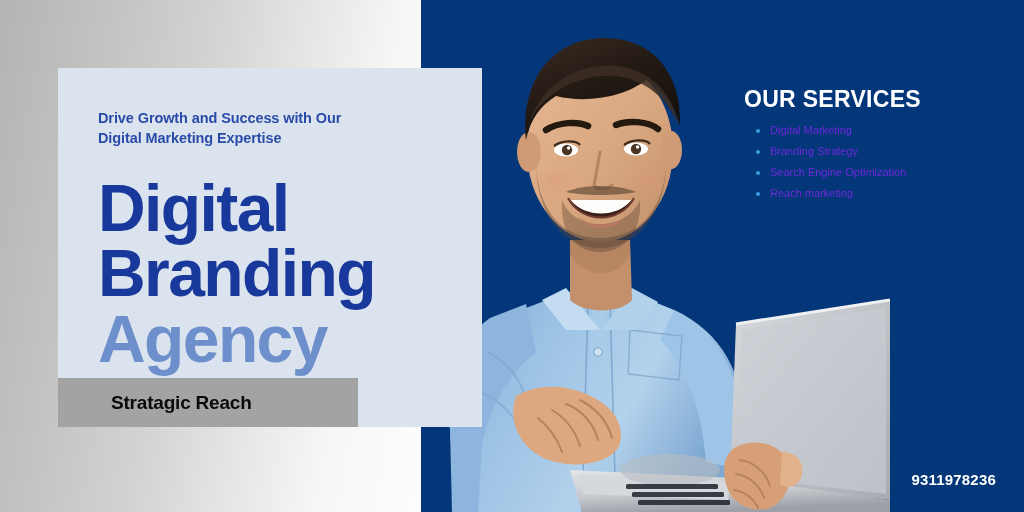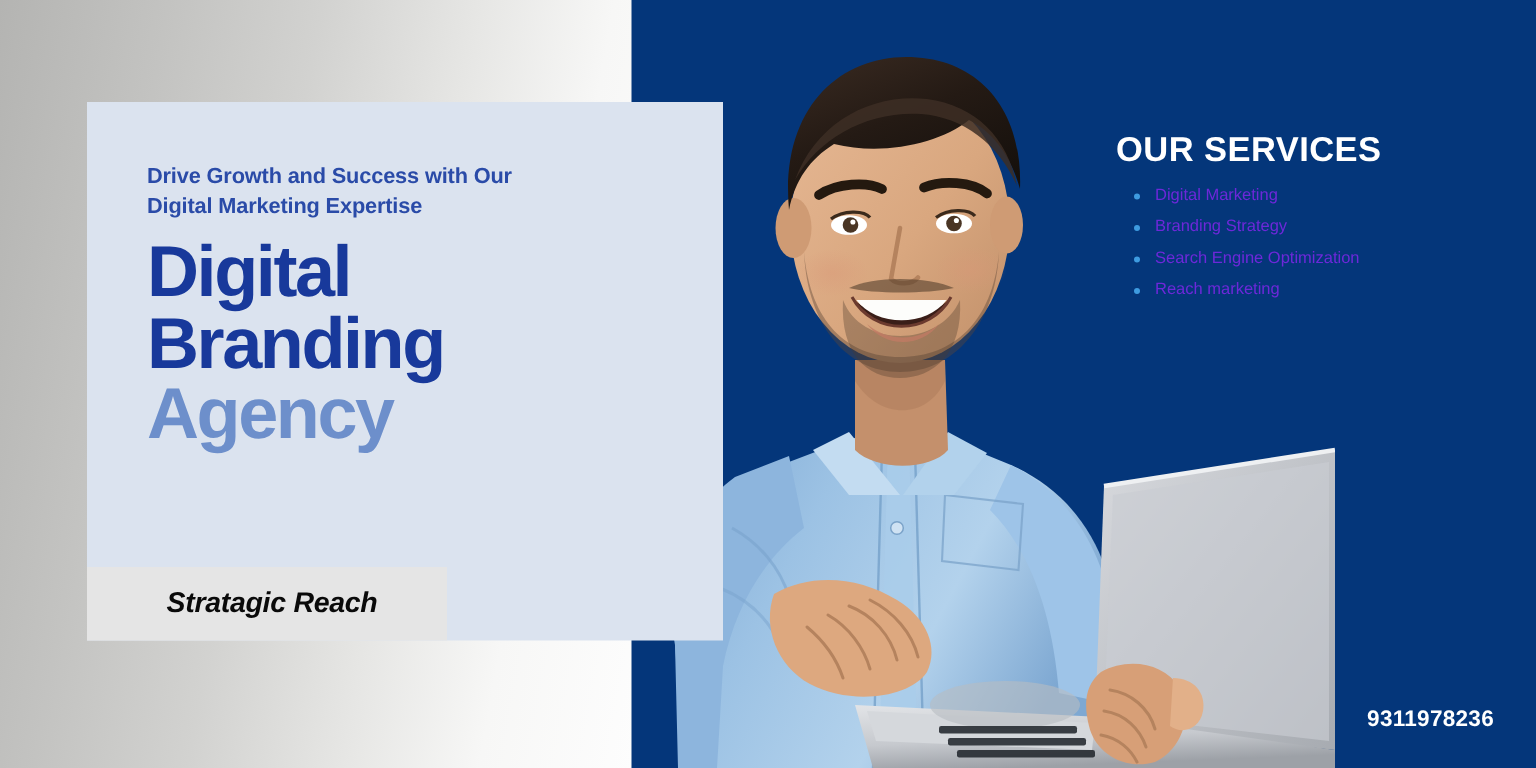--- a/index.html
+++ b/index.html
@@ -36,34 +36,34 @@
 
   .tagline {
     color:#2a4ba8;
     font-size:14.5px;
     font-weight:700;
     line-height:1.38;
     letter-spacing:-0.1px;
     white-space:pre-line;
   }
   .headline {
-    margin-top:10px;
-    font-size:48px;
+    margin-top:28px;
+    font-size:66px;
     font-weight:700;
     line-height:0.99;
     letter-spacing:-1.6px;
   }
   .hl-1, .hl-2 { color:#18399b; display:block; }
   .hl-3 { color:#6d8fcb; display:block; }
 
   .brandbar {
     position:absolute; left:58px; top:378px;
-    width:240px; height:49px;
-    background:#e5e5e5;
-    display:flex; align-items:center;font-style:italic;
+    width:300px; height:49px;
+    background:#a3a3a3;
+    display:flex; align-items:center;
   }
   .brandbar span {
     margin-left:53px;
     color:#0a0a0a;
     font-size:19px;
     font-weight:700;
     letter-spacing:-0.2px;
   }
 
   

